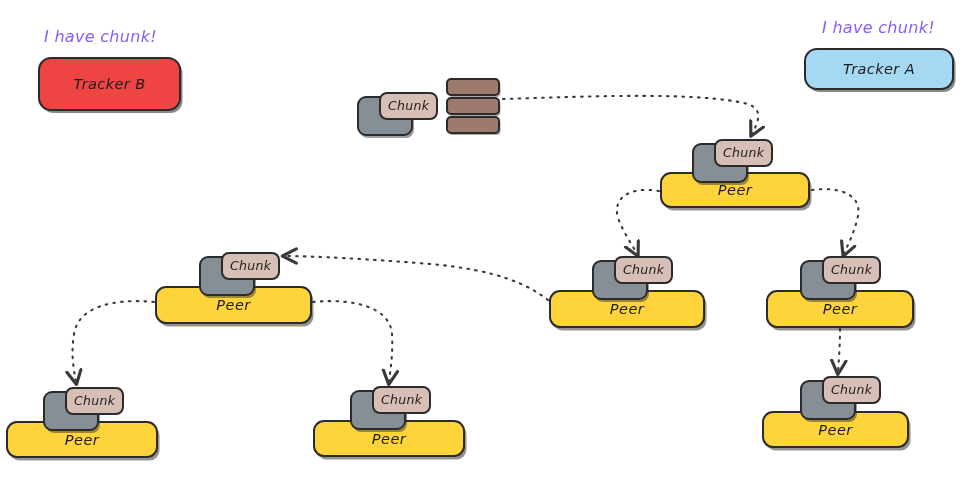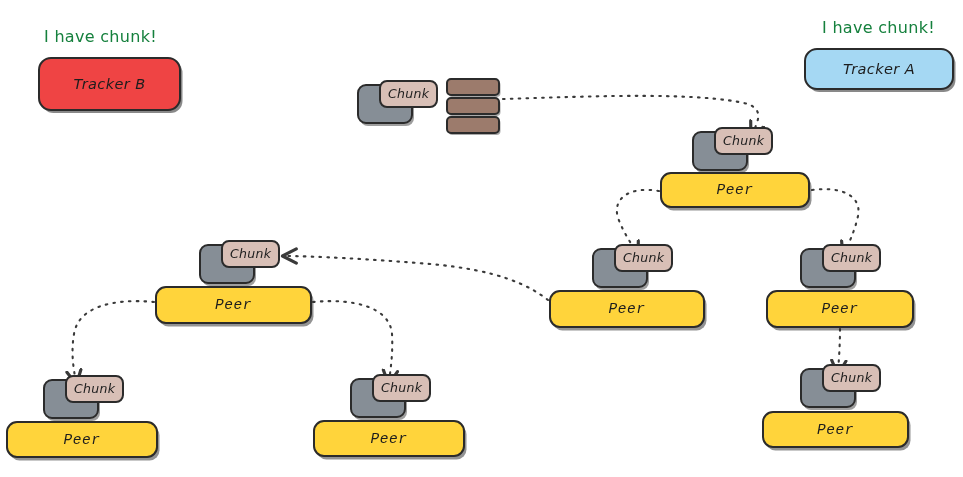--- a/index.html
+++ b/index.html
@@ -54,21 +54,22 @@
   .tracker-label {
     font-size: 14.5px;
     color: #1d1d1d;
     letter-spacing: .4px;
     font-style: italic;
     font-family: "DejaVu Sans", sans-serif;
   }
   .shout {
     position: absolute;
     font-size: 16px;
-    color: #15803d;
+    font-style: italic;
+    color: #8b5cf6;
     white-space: nowrap;
     letter-spacing: .3px;
     z-index: 4;
     text-align: right;
   }
 
   
   .peer-box {
     position: relative;
     background: #FFD43B;
@@ -78,27 +79,27 @@
     align-items: center;
     justify-content: center;
     box-sizing: border-box;
     box-shadow: 2.5px 3.5px 0 -1px rgba(40,40,40,.5);
   }
   .peer-label {
     font-size: 14.5px;
     font-style: italic;
     color: #1d1d1d;
     letter-spacing: .5px;
-    font-family: Liberation Mono, monospace;
   }
 
   
   .chunk {
     position: absolute;
     z-index: 4;
+    margin-top: 12px;
   }
   .chunk-body {
     position: absolute;
     left: 0;
     top: 4px;
     width: 56px;
     height: 40px;
     background: #868E96;
     border: 2.2px solid #2b2b2b;
     border-radius: 9px;

